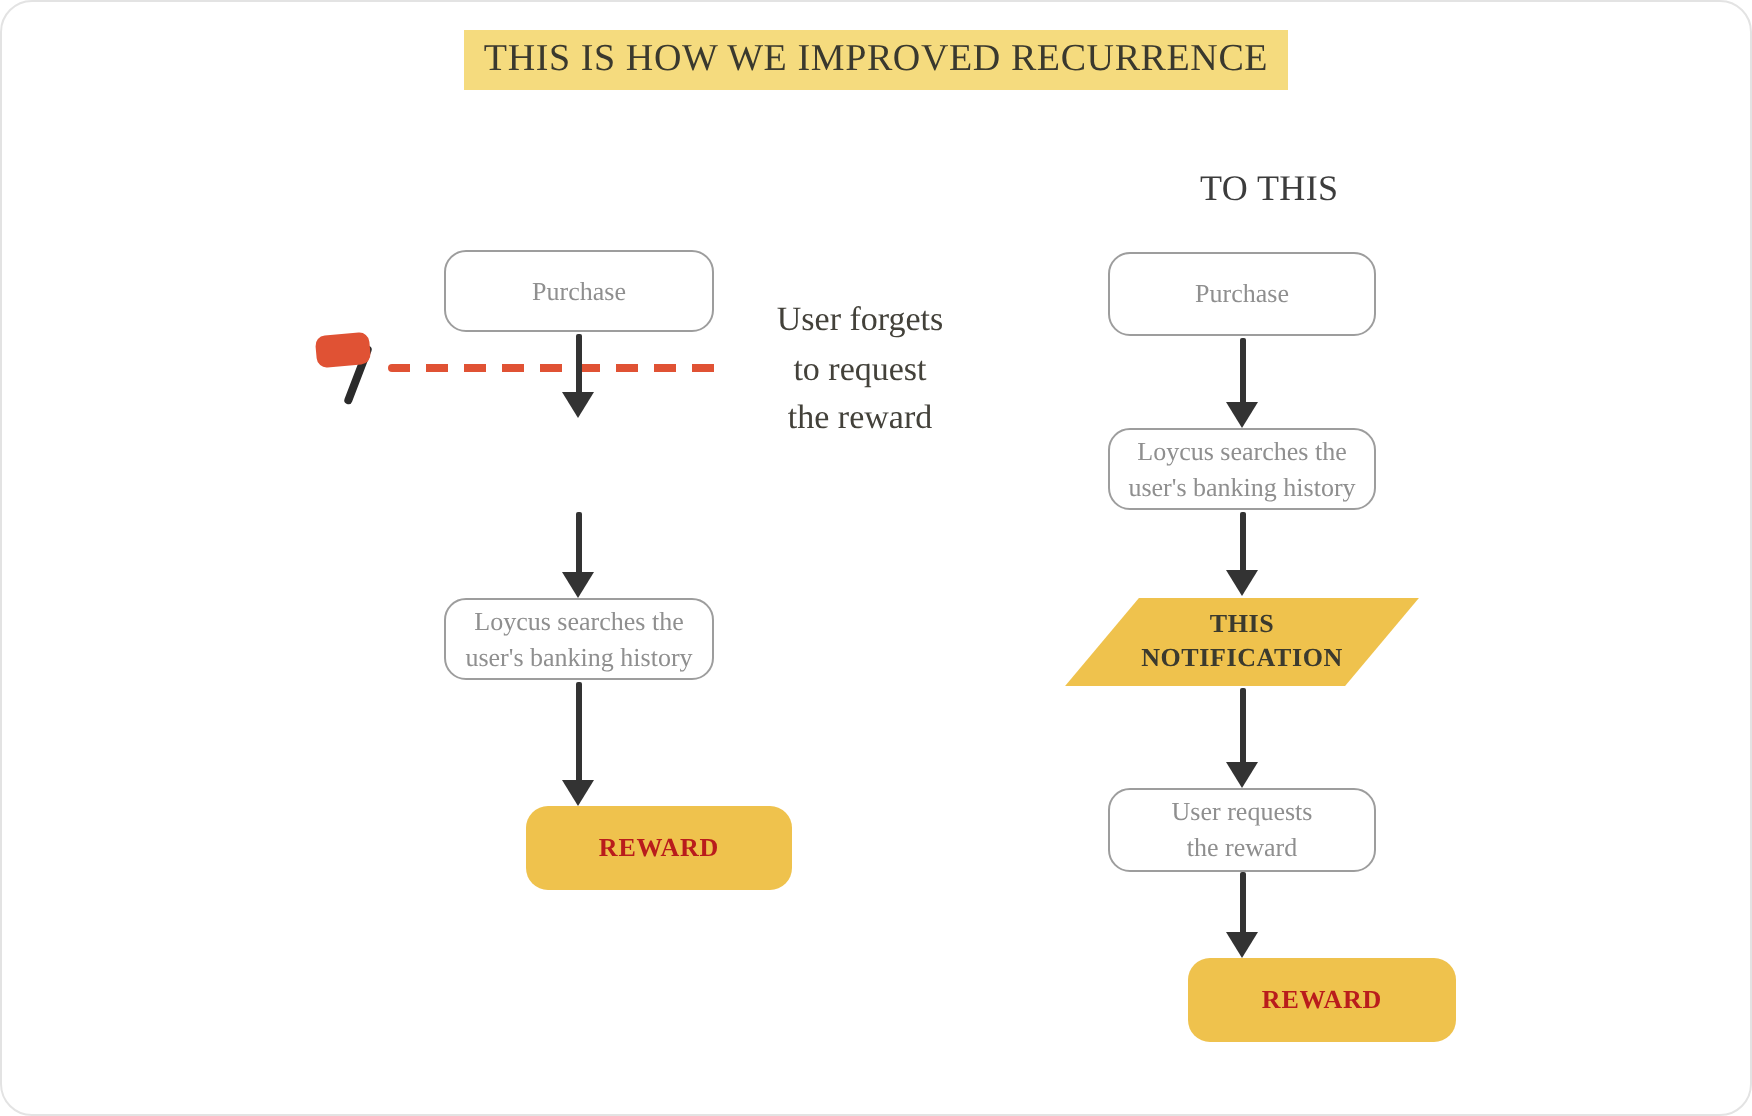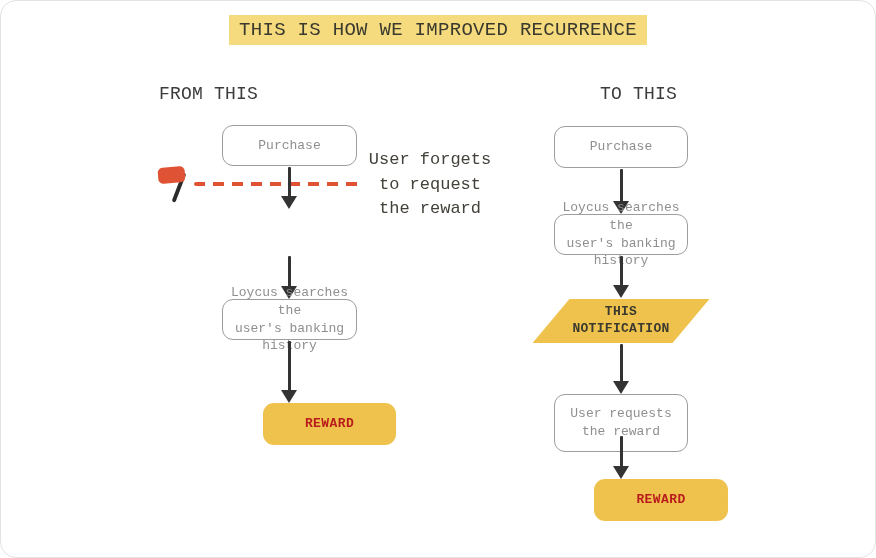--- a/index.html
+++ b/index.html
@@ -2,21 +2,21 @@
 <html><head>
 <meta charset="utf-8">
 <style>
   html,body{margin:0;padding:0;background:#fff;}
   .page{
     position:relative;
     width:874px;height:556px;
     background:#ffffff;
     border:1px solid #e3e3e3;
     border-radius:16px;
-    font-family:Liberation Mono, monospace;
+    font-family:Liberation Serif, serif;
     overflow:hidden;
   }
   .title-wrap{
     position:absolute;top:14px;left:0;width:100%;
     text-align:center;
   }
   .title-highlight{
     display:inline-block;
     background:#F5DB7E;
     color:#3a392e;
@@ -105,21 +105,20 @@
 </style>
 </head>
 <body>
 
 <div class="page">
 
   <div class="title-wrap">
     <span class="title-highlight">THIS IS HOW WE IMPROVED RECURRENCE</span>
   </div>
 
-  <div class="col-heading" style="left:158px;top:83px;">FROM THIS</div>
 
   <div class="fbox" style="left:221px;top:124px;width:135px;height:41px;">Purchase</div>
 
   <div class="flag-pole" style="left:176px;top:171px;"></div>
   <div class="flag-rect" style="left:157px;top:166px;"></div>
   <div class="dashed-line" style="left:193px;top:181px;width:169px;"></div>
 
   <div class="annotation" style="left:364px;top:147px;width:130px;">User forgets
 to request
 the reward</div>
@@ -164,21 +163,21 @@
 
   <div class="parallelogram" style="left:550px;top:298px;width:140px;height:44px;"></div>
   <div class="parallelogram-label" style="left:550px;top:298px;width:140px;height:44px;">THIS
 NOTIFICATION</div>
 
   <div class="arrow" style="left:611px;top:343px;height:50px;">
     <div class="shaft" style="height:38px;"></div>
       <div class="head"></div>
   </div>
 
-  <div class="fbox" style="left:553px;top:393px;width:134px;height:58px;">User requests
+  <div class="fbox" style="left:553px;top:393px;width:134px;height:42px;">User requests
 the reward</div>
 
   <div class="arrow" style="left:611px;top:435px;height:43px;">
     <div class="shaft" style="height:31px;"></div>
       <div class="head"></div>
   </div>
 
   <div class="fbox reward" style="left:553px;top:478px;width:134px;height:42px;">REWARD</div>
 
 </div>

